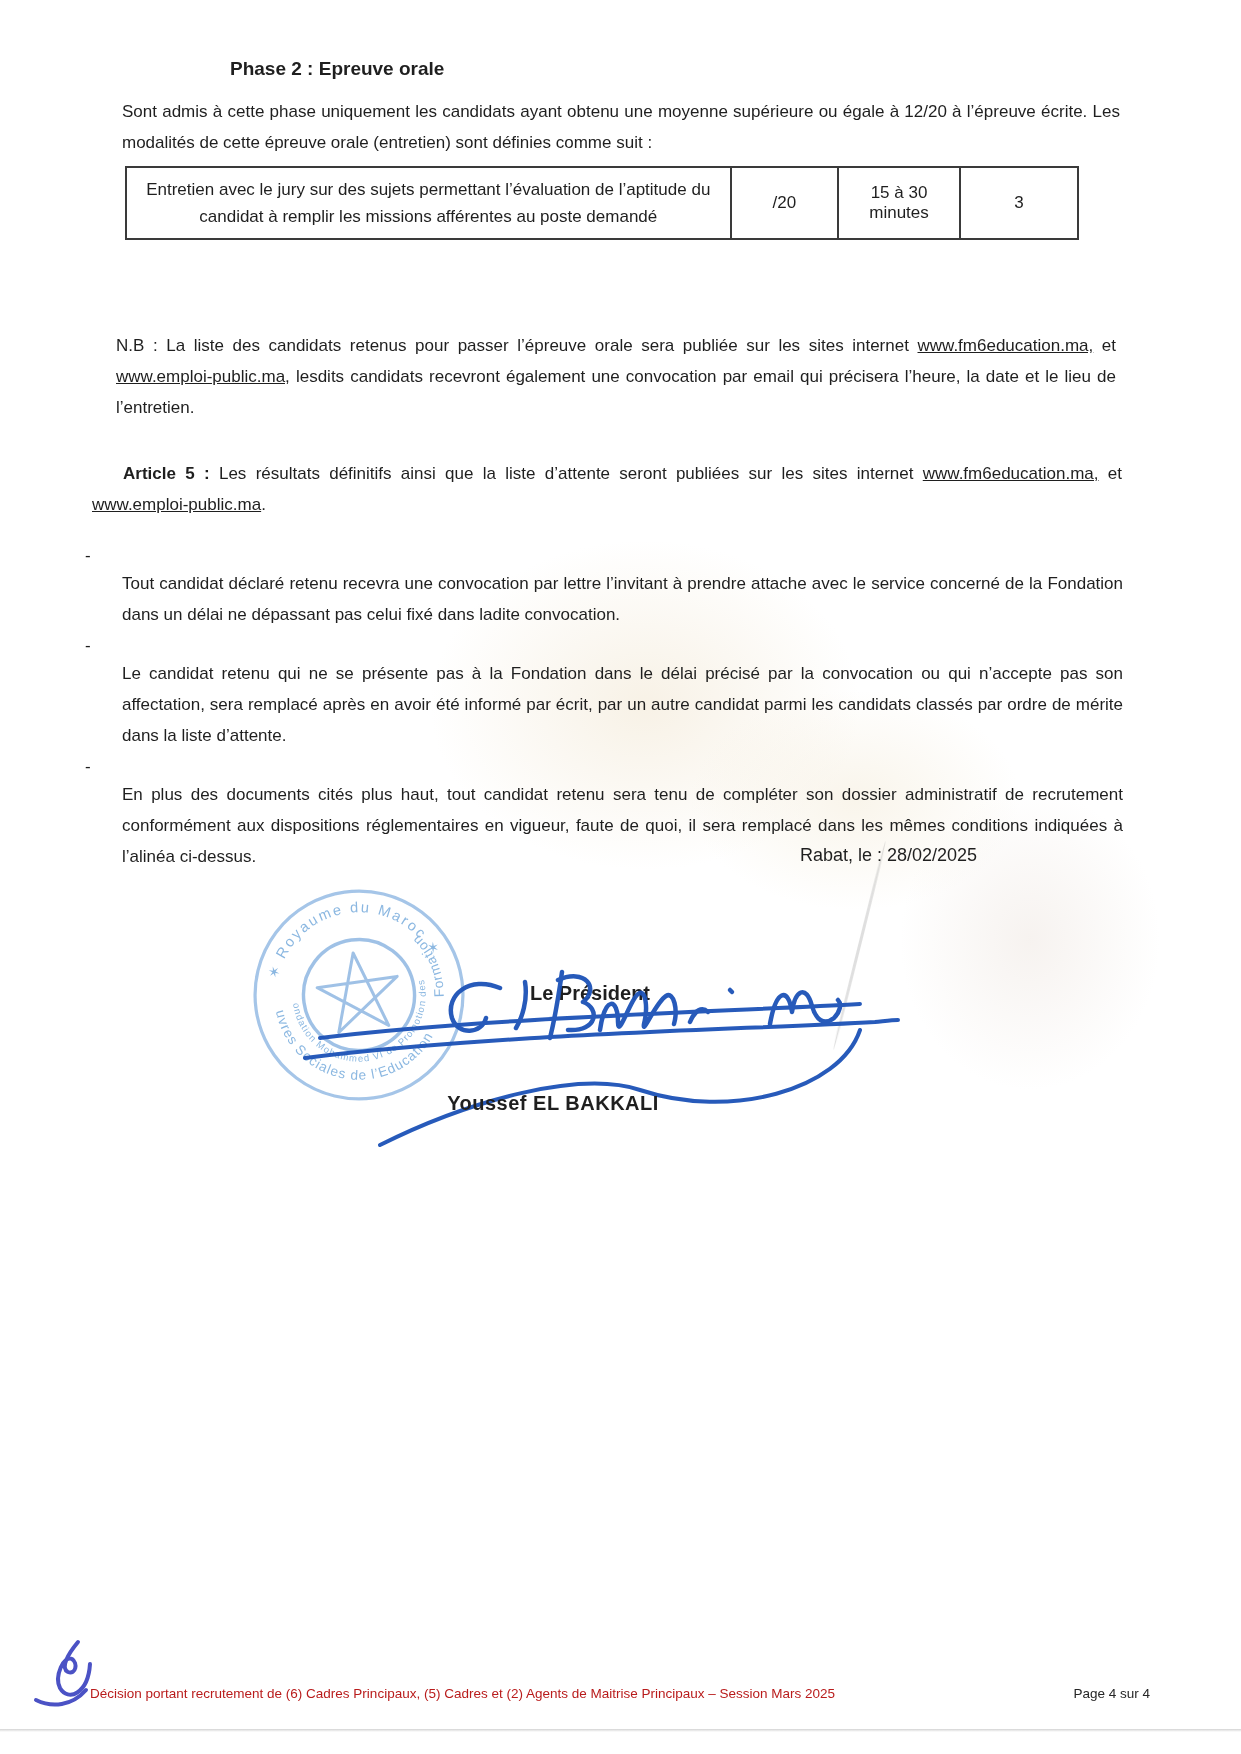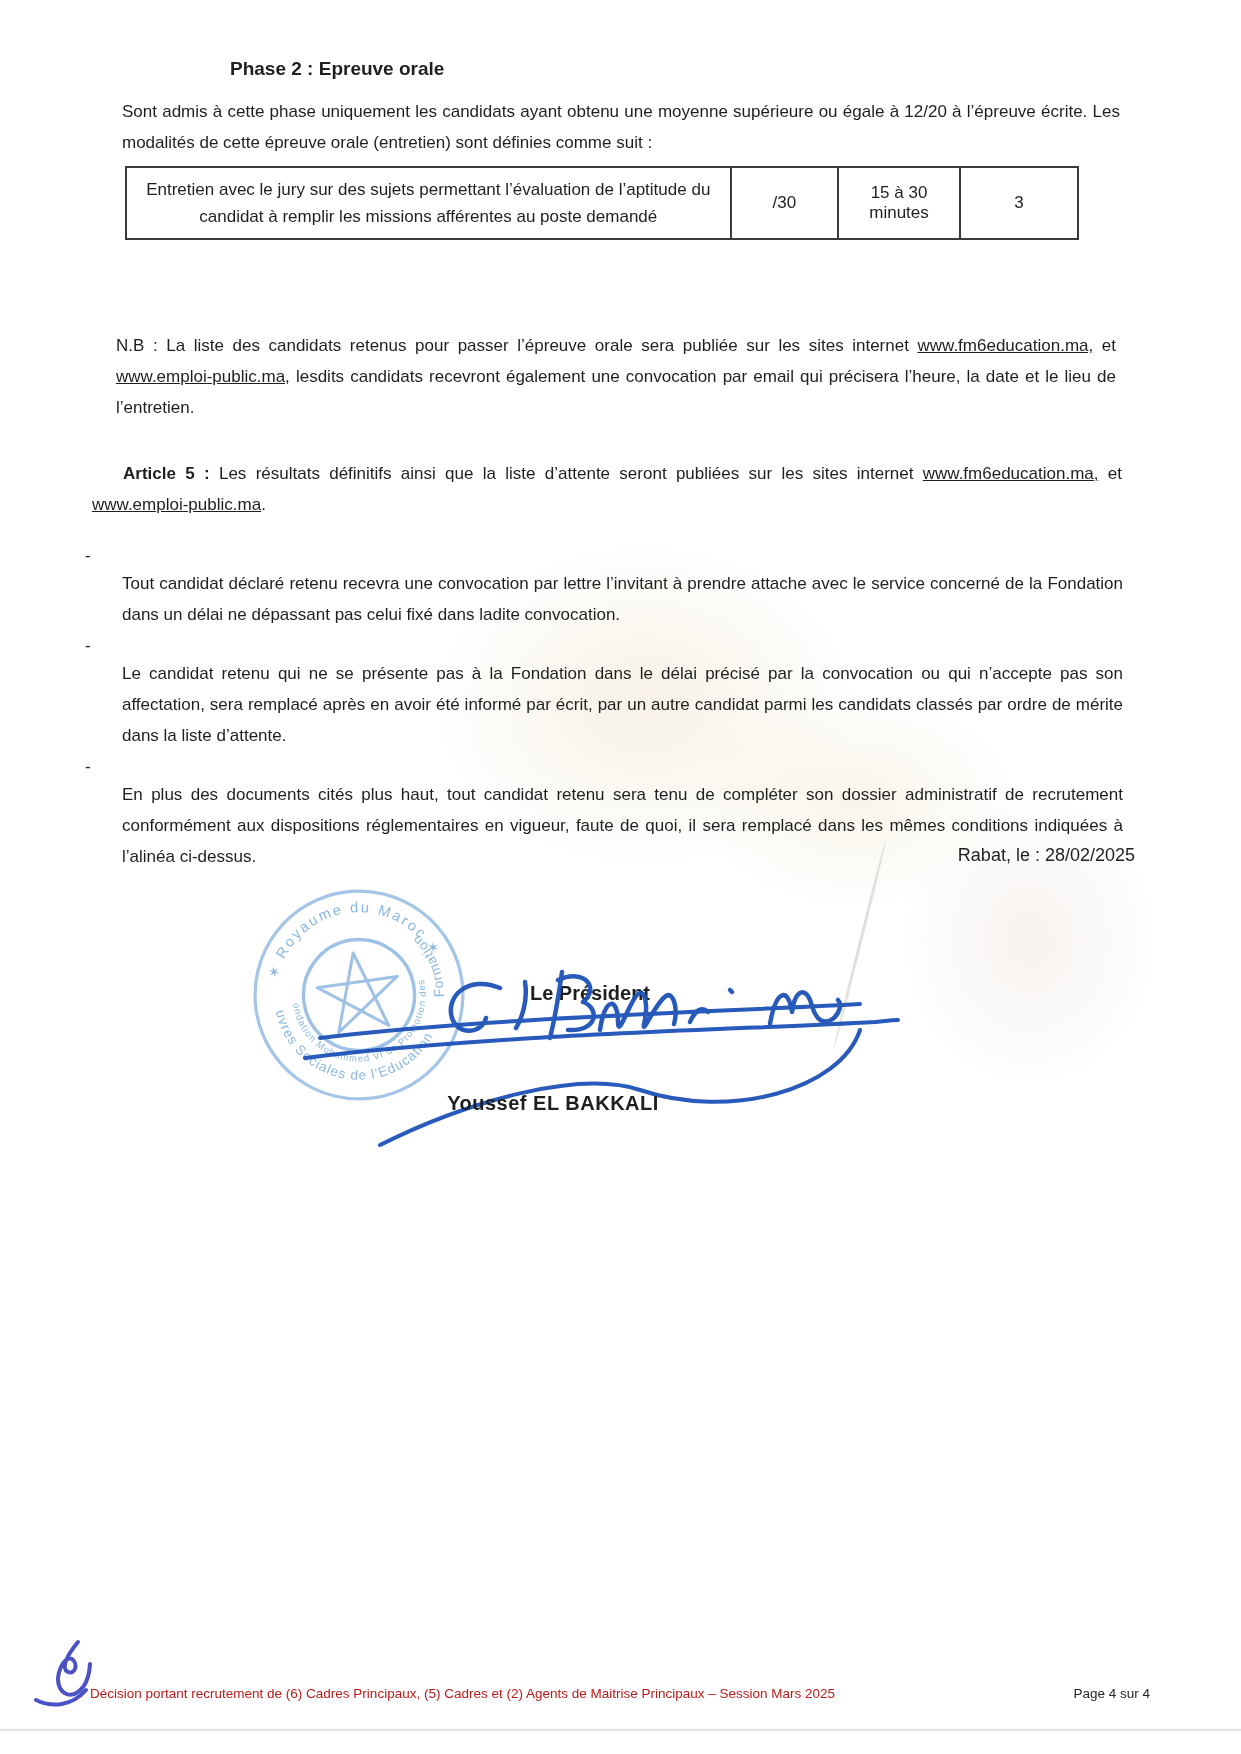--- a/index.html
+++ b/index.html
@@ -41,21 +41,21 @@
   table.exam{
     position:absolute;left:125px;top:166px;width:954px;
     border-collapse:collapse;font-size:17px;color:#1f1f1f;
   }
   table.exam th, table.exam td{border:2px solid #3a3a3a;}
   table.exam th{font-weight:normal;text-align:center;padding:10px 6px 14px 6px;}
   table.exam td{padding:8px 12px;vertical-align:middle;}
   td.c{text-align:center;}
   td.desc{line-height:27px;text-align:center;}
   
-  .dateline{left:800px;top:845px;width:335px;text-align:right;font-size:18px;}
+  .dateline{left:800px;top:845px;width:335px;font-size:18px;}
   .president{left:470px;top:950px;width:240px;text-align:center;font-size:20px;font-weight:bold;margin-top:32px;}
   .signername{left:413px;top:1092px;width:280px;text-align:center;font-size:20px;font-weight:bold;letter-spacing:.5px;}
   .stampwrap{left:248px;top:884px;width:222px;height:222px;transform:rotate(-8deg);opacity:.9;}
   .sigwrap{left:300px;top:960px;width:600px;height:210px;}
   .flourish{left:28px;top:1636px;width:78px;height:78px;}
   
   .footer-text{left:90px;top:1686px;width:920px;font-size:13.5px;color:#b91c1c;}
   .footer-page{right:91px;top:1686px;width:120px;text-align:right;font-size:13.5px;color:#262626;}
 </style>
 </head>
@@ -76,21 +76,21 @@
   <table class="exam">
     <colgroup>
       <col style="width:63.5%">
         <col style="width:11.3%">
         <col style="width:12.8%">
         <col style="width:12.4%">
     </colgroup>
     <tbody>
     <tr>
       <td class="desc">Entretien avec le jury sur des sujets permettant l’évaluation de l’aptitude du candidat à remplir les missions afférentes au poste demandé</td>
-      <td class="c">/30</td>
+      <td class="c">/20</td>
       <td class="c">15 à 30 minutes</td>
       <td class="c">3</td>
     </tr>
   </tbody>
     </table>
 
   <div class="abs para nb">
     <span>N.B :</span>
     <span>La liste des candidats retenus pour passer l’épreuve orale sera publiée sur les sites internet</span>
     <a class="u">www.fm6education.ma,</a>

